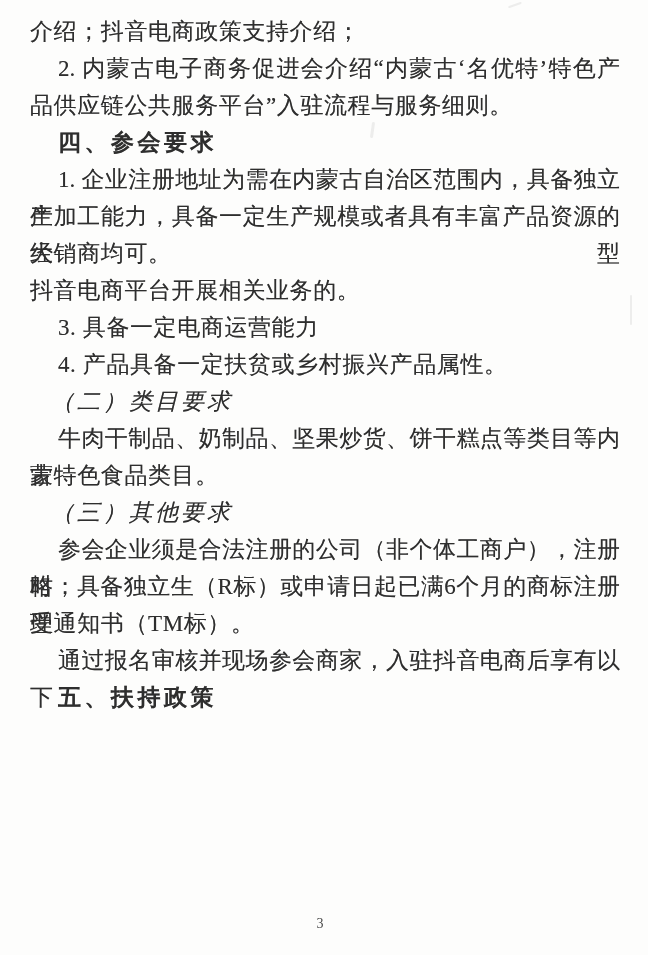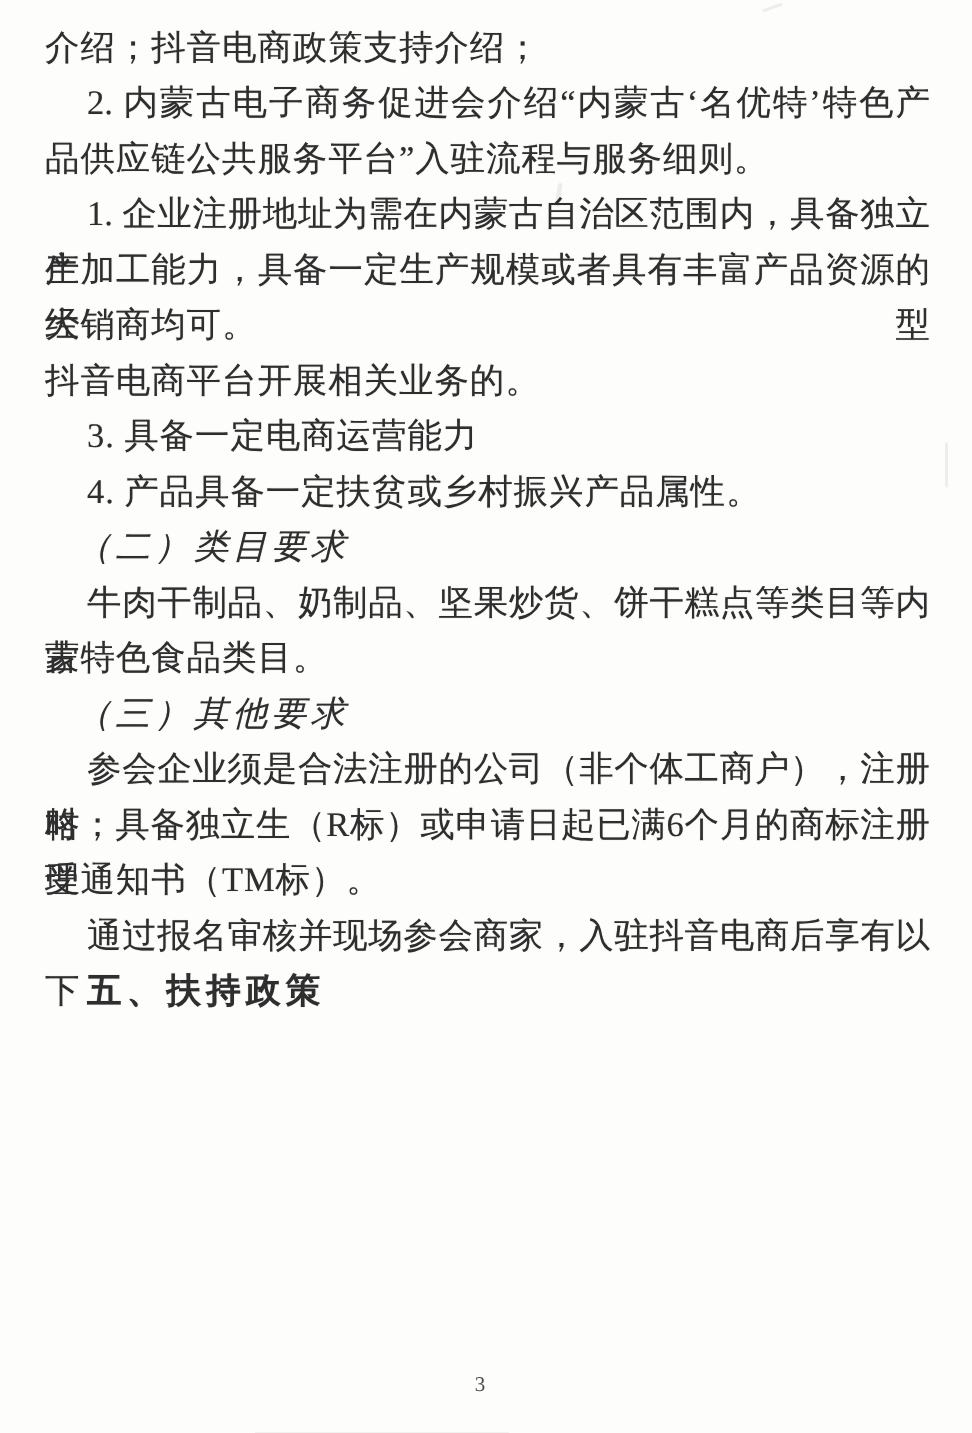--- a/index.html
+++ b/index.html
@@ -77,20 +77,21 @@
 
 <div class="page">
   <div class="artifact a1"></div>
   <div class="artifact a2"></div>
   <div class="artifact a3"></div>
 
   <div class="text-block">
       <div class="line body">介绍；抖音电商政策支持介绍；</div>
       <div class="line body indent fill">2. 内蒙古电子商务促进会介绍“内蒙古‘名优特’特色产</div>
       <div class="line body">品供应链公共服务平台”入驻流程与服务细则。</div>
+      <div class="line heading indent">四、参会要求</div>
       <div class="line body indent fill">1. 企业注册地址为需在内蒙古自治区范围内，具备独立生</div>
       <div class="line body fill">产加工能力，具备一定生产规模或者具有丰富产品资源的大型</div>
       <div class="line body">经销商均可。</div>
       <div class="line body">抖音电商平台开展相关业务的。</div>
       <div class="line body indent">3. 具备一定电商运营能力</div>
       <div class="line body indent">4. 产品具备一定扶贫或乡村振兴产品属性。</div>
       <div class="line subheading subindent">（二）类目要求</div>
       <div class="line body indent fill">牛肉干制品、奶制品、坚果炒货、饼干糕点等类目等内蒙</div>
       <div class="line body">古特色食品类目。</div>
       <div class="line subheading subindent">（三）其他要求</div>

